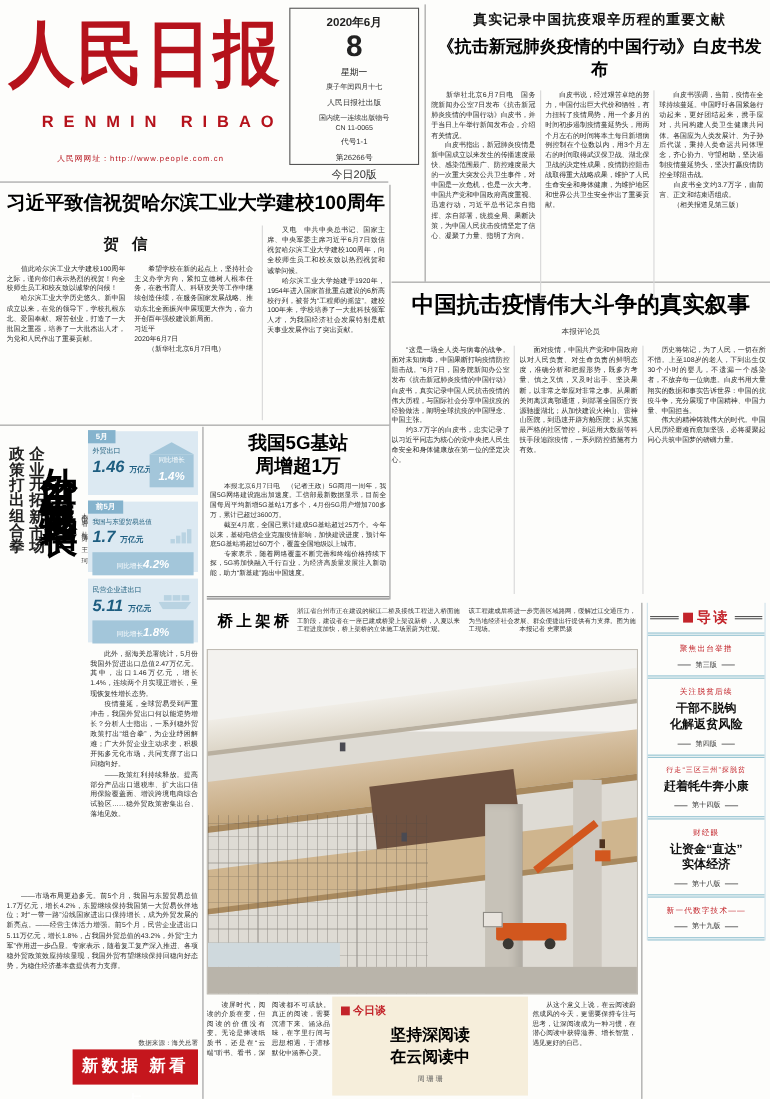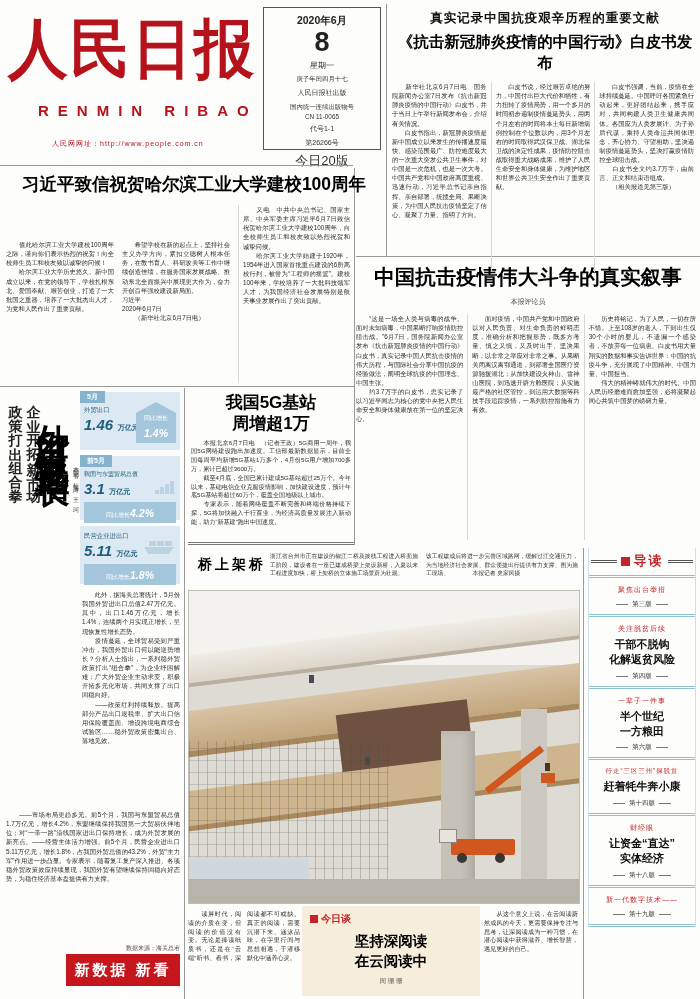--- a/index.html
+++ b/index.html
@@ -116,21 +116,21 @@
   <div class="abs date-box" style="left:263px; top:7px; width:118px; height:143px;">
     <div class="db-month">2020年6月</div>
     <div class="db-day">8</div>
     <div class="db-weekday">星期一</div>
     <div class="db-small">庚子年闰四月十七</div>
     <div class="db-small" style="font-size:7px;">人民日报社出版</div>
     <div class="db-small" style="margin-top:5px;">国内统一连续出版物号</div>
     <div class="db-small" style="margin-top:1px;">CN 11-0065</div>
     <div class="db-small" style="font-size:7px;">代号1-1</div>
     <div class="db-small" style="font-size:7px;">第26266号</div>
-    <div class="db-small" style="font-size:13px;">今日20版</div>
+    <div class="db-small" style="font-size:10px;">今日20版</div>
   </div>
 
   <div class="rule-v" style="left:386px; top:4px; height:252px;"></div>
   <div class="rule-h" style="left:0; top:165px; width:353px;"></div>
   <div class="rule-h" style="left:356px; top:256px; width:344px;"></div>
   <div class="rule-v" style="left:354px; top:168px; height:377px;"></div>
   <div class="rule-h" style="left:0; top:386px; width:354px;"></div>
   <div class="rule-v" style="left:184px; top:388px; height:611px;"></div>
   <div class="rule-v" style="left:583px; top:548px; height:451px;"></div>
 
@@ -152,21 +152,22 @@
     <div class="cols" style="margin-top:8px; height:190px;">
       <div class="col body-text">　　新华社北京6月7日电　国务院新闻办公室7日发布《抗击新冠肺炎疫情的中国行动》白皮书，并于当日上午举行新闻发布会，介绍有关情况。
 　　白皮书指出，新冠肺炎疫情是新中国成立以来发生的传播速度最快、感染范围最广、防控难度最大的一次重大突发公共卫生事件，对中国是一次危机，也是一次大考。中国共产党和中国政府高度重视、迅速行动，习近平总书记亲自指挥、亲自部署，统揽全局、果断决策，为中国人民抗击疫情坚定了信心、凝聚了力量、指明了方向。</div>
       <div class="col body-text">　　白皮书说，经过艰苦卓绝的努力，中国付出巨大代价和牺牲，有力扭转了疫情局势，用一个多月的时间初步遏制疫情蔓延势头，用两个月左右的时间将本土每日新增病例控制在个位数以内，用3个月左右的时间取得武汉保卫战、湖北保卫战的决定性成果，疫情防控阻击战取得重大战略成果，维护了人民生命安全和身体健康，为维护地区和世界公共卫生安全作出了重要贡献。</div>
       <div class="col body-text">　　白皮书强调，当前，疫情在全球持续蔓延。中国呼吁各国紧急行动起来，更好团结起来，携手应对，共同构建人类卫生健康共同体。各国应为人类发展计、为子孙后代谋，秉持人类命运共同体理念，齐心协力、守望相助，坚决遏制疫情蔓延势头，坚决打赢疫情防控全球阻击战。
 　　白皮书全文约3.7万字，由前言、正文和结束语组成。
 　　（相关报道见第三版）</div>
     </div>
   </div>
 
-  <div class="abs headline-xi" style="left:20px; top:172px; width:348px;">习近平致信祝贺哈尔滨工业大学建校100周年</div>
+  <div class="abs headline-xi" style="left:4px; top:172px; width:348px;">习近平致信祝贺哈尔滨工业大学建校100周年</div>
+  <div class="abs subhead-hexin" style="left:4px; top:213px; width:232px;">贺信</div>
   <div class="abs body-text" style="left:6px; top:240px; width:108px; height:142px;">　　值此哈尔滨工业大学建校100周年之际，谨向你们表示热烈的祝贺！向全校师生员工和校友致以诚挚的问候！
 　　哈尔滨工业大学历史悠久。新中国成立以来，在党的领导下，学校扎根东北、爱国奉献、艰苦创业，打造了一大批国之重器，培养了一大批杰出人才，为党和人民作出了重要贡献。</div>
   <div class="abs body-text" style="left:122px; top:240px; width:108px; height:142px;">　　希望学校在新的起点上，坚持社会主义办学方向，紧扣立德树人根本任务，在教书育人、科研攻关等工作中继续创造佳绩，在服务国家发展战略、推动东北全面振兴中展现更大作为，奋力开创百年强校建设新局面。
 习近平　
 2020年6月7日　
 　　（新华社北京6月7日电）</div>
   <div class="abs body-text" style="left:238px; top:205px; width:112px; height:177px; border-left:1px solid #d8d8d8; padding-left:4px;">　　又电　中共中央总书记、国家主席、中央军委主席习近平6月7日致信祝贺哈尔滨工业大学建校100周年，向全校师生员工和校友致以热烈祝贺和诚挚问候。
 　　哈尔滨工业大学始建于1920年，1954年进入国家首批重点建设的6所高校行列，被誉为“工程师的摇篮”。建校100年来，学校培养了一大批科技领军人才，为我国经济社会发展特别是航天事业发展作出了突出贡献。</div>
 
   <div class="abs v-text trade-kicker" style="left:7px; top:394px; height:235px;">政策打出组合拳</div>
@@ -187,21 +188,21 @@
         <div class="house-body">
           <span class="band-label">同比增长</span>
           <span class="band-value">1.4%</span>
         </div>
       </div>
     </div>
     <div class="stat-block" style="height:64px;">
       <div class="stat-tab">前5月</div>
       <div class="stat-label" style="font-size:6px;">我国与东盟贸易总值</div>
       <div class="stat-value">
-        <span class="stat-num">3.1</span>
+        <span class="stat-num">1.7</span>
         <span class="stat-unit">万亿元</span>
       </div>
       <div class="bar-icon">
         <i style="height:4px;"></i>
           <i style="height:7px;"></i>
           <i style="height:10px;"></i>
           <i style="height:13px;"></i>
       </div>
       <div class="stat-band">
         <span class="band-label">同比增长</span><span class="band-value">4.2%</span>
@@ -305,32 +306,20 @@
         <div>干部不脱钩</div>
         <div>化解返贫风险</div>
       </div>
       <div class="g-page">
           <span class="dash"></span>
           <span class="pg">第四版</span>
           <span class="dash"></span>
         </div>
     </div>
 
-    <div class="guide-item">
-      <div class="g-kicker">一辈子一件事</div>
-      <div class="g-title">
-        <div>半个世纪</div>
-        <div>一方粮田</div>
-      </div>
-      <div class="g-page">
-          <span class="dash"></span>
-          <span class="pg">第六版</span>
-          <span class="dash"></span>
-        </div>
-    </div>
 
     <div class="guide-item">
       <div class="g-kicker" style="font-size:6.4px;">行走“三区三州”探脱贫</div>
       <div class="g-title">
         <div>赶着牦牛奔小康</div>
       </div>
       <div class="g-page">
           <span class="dash"></span>
           <span class="pg">第十四版</span>
           <span class="dash"></span>

